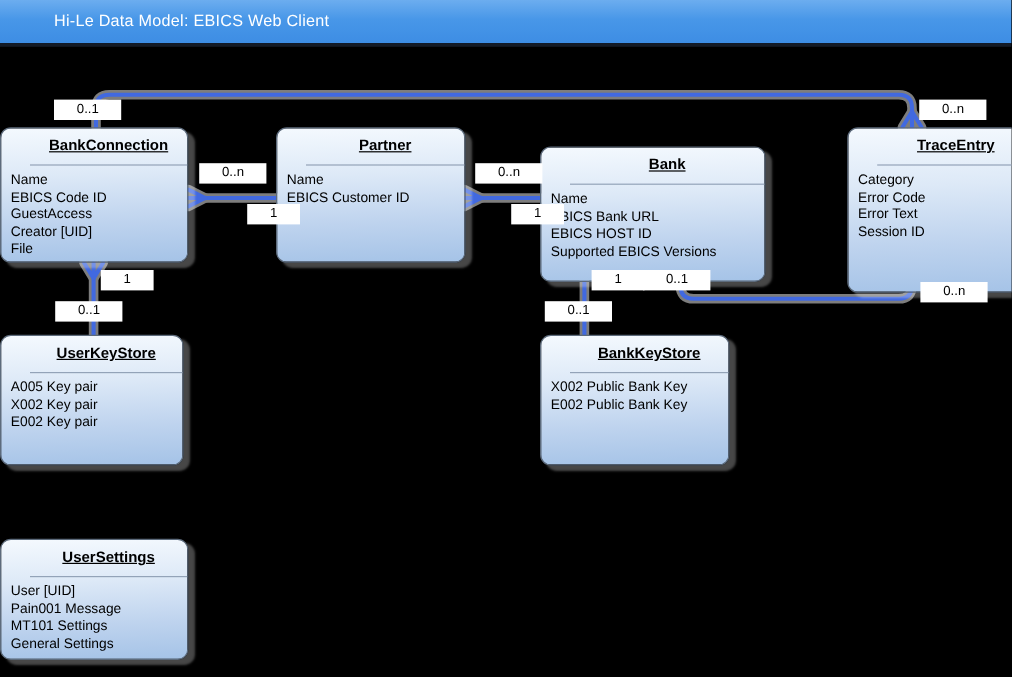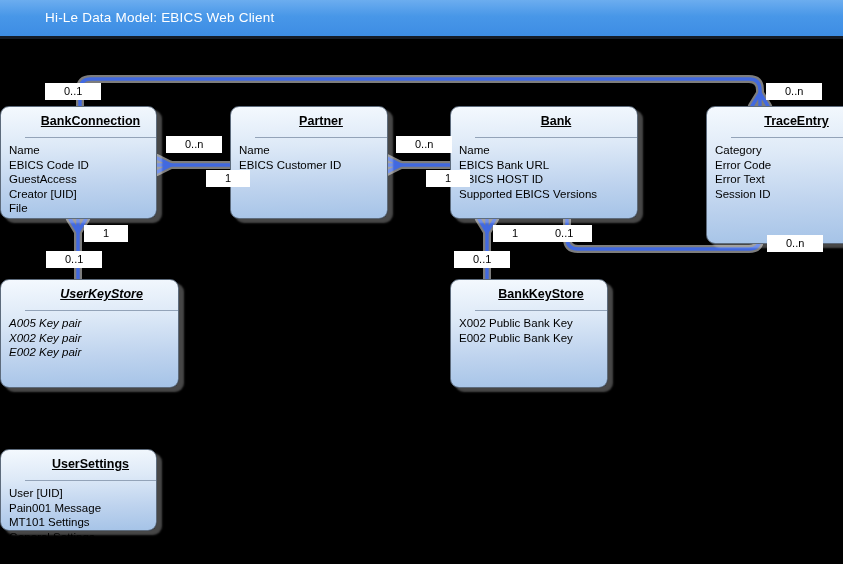--- a/index.html
+++ b/index.html
@@ -91,58 +91,58 @@
 </div>
 
 <div class="entity" style="left:230px;top:106px;width:158px;height:113px;">
   <div class="entity-title">Partner</div>
   <div class="entity-fields">
     <div>Name</div>
     <div>EBICS Customer ID</div>
   </div>
 </div>
 
-<div class="entity" style="left:450px;top:106px;width:188px;height:113px;">
+<div class="entity" style="left:450px;top:122px;width:188px;height:113px;">
   <div class="entity-title">Bank</div>
   <div class="entity-fields">
     <div>Name</div>
     <div>EBICS Bank URL</div>
     <div>EBICS HOST ID</div>
     <div>Supported EBICS Versions</div>
   </div>
 </div>
 
 <div class="entity" style="left:706px;top:106px;width:157px;height:138px;">
   <div class="entity-title">TraceEntry</div>
   <div class="entity-fields">
     <div>Category</div>
     <div>Error Code</div>
     <div>Error Text</div>
     <div>Session ID</div>
   </div>
 </div>
 
-<div class="entity" style="left:0;top:279px;width:179px;height:109px;font-style:italic;">
+<div class="entity" style="left:0;top:279px;width:153px;height:109px;">
   <div class="entity-title">UserKeyStore</div>
   <div class="entity-fields">
     <div>A005 Key pair</div>
     <div>X002 Key pair</div>
     <div>E002 Key pair</div>
   </div>
 </div>
 
 <div class="entity" style="left:450px;top:279px;width:158px;height:109px;">
   <div class="entity-title">BankKeyStore</div>
   <div class="entity-fields">
     <div>X002 Public Bank Key</div>
     <div>E002 Public Bank Key</div>
   </div>
 </div>
 
-<div class="entity" style="left:0;top:449px;width:157px;height:82px;">
+<div class="entity" style="left:0;top:449px;width:157px;height:101px;">
   <div class="entity-title">UserSettings</div>
   <div class="entity-fields">
     <div>User [UID]</div>
     <div>Pain001 Message</div>
     <div>MT101 Settings</div>
     <div>General Settings</div>
   </div>
 </div>
 
 <div class="card-label" style="left:45px;top:83px;">0..1</div>

